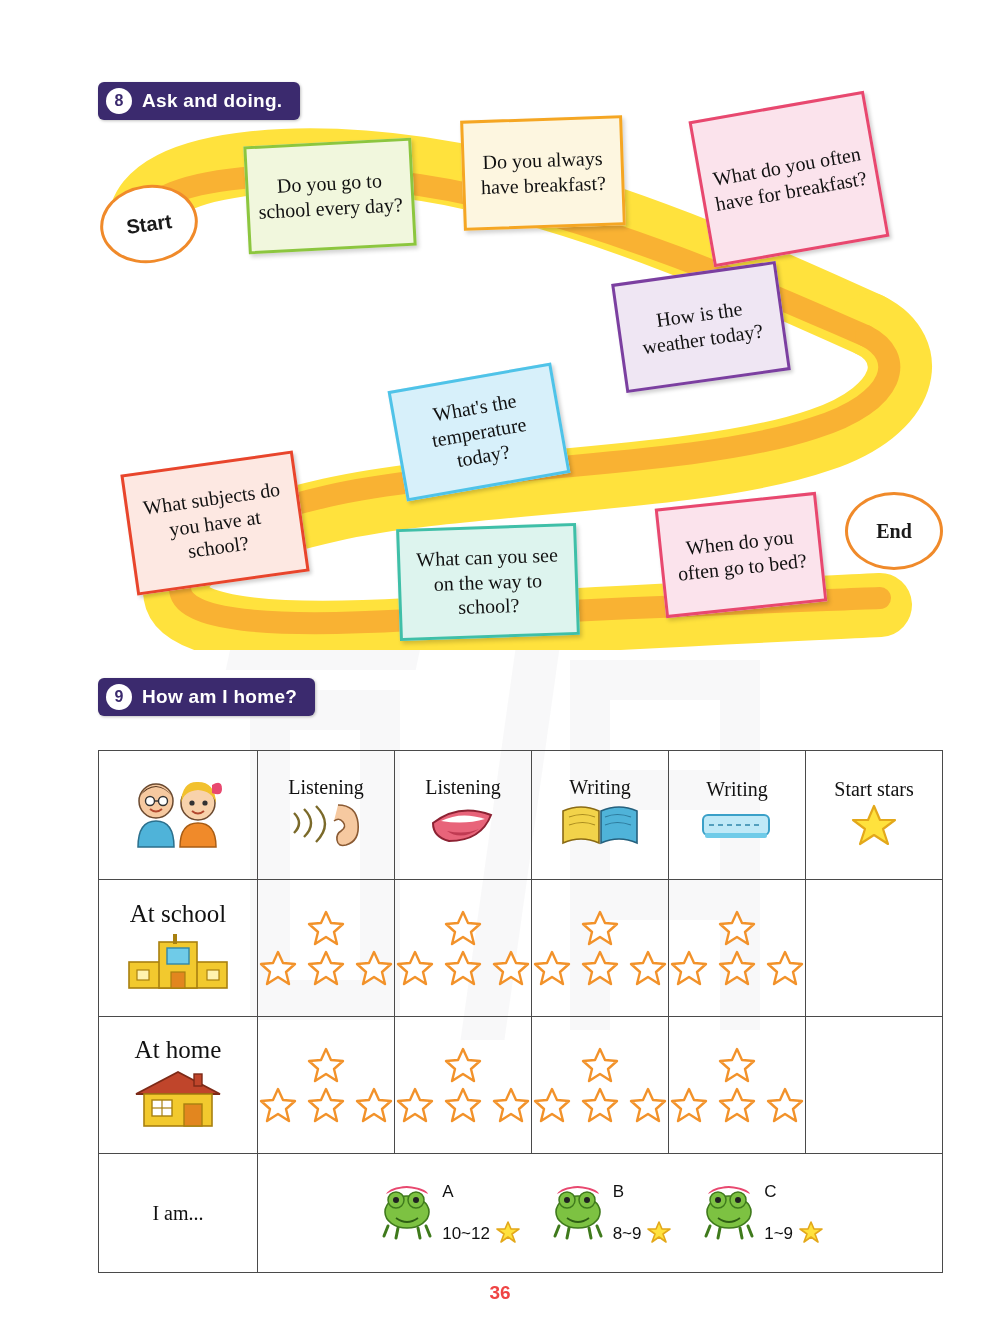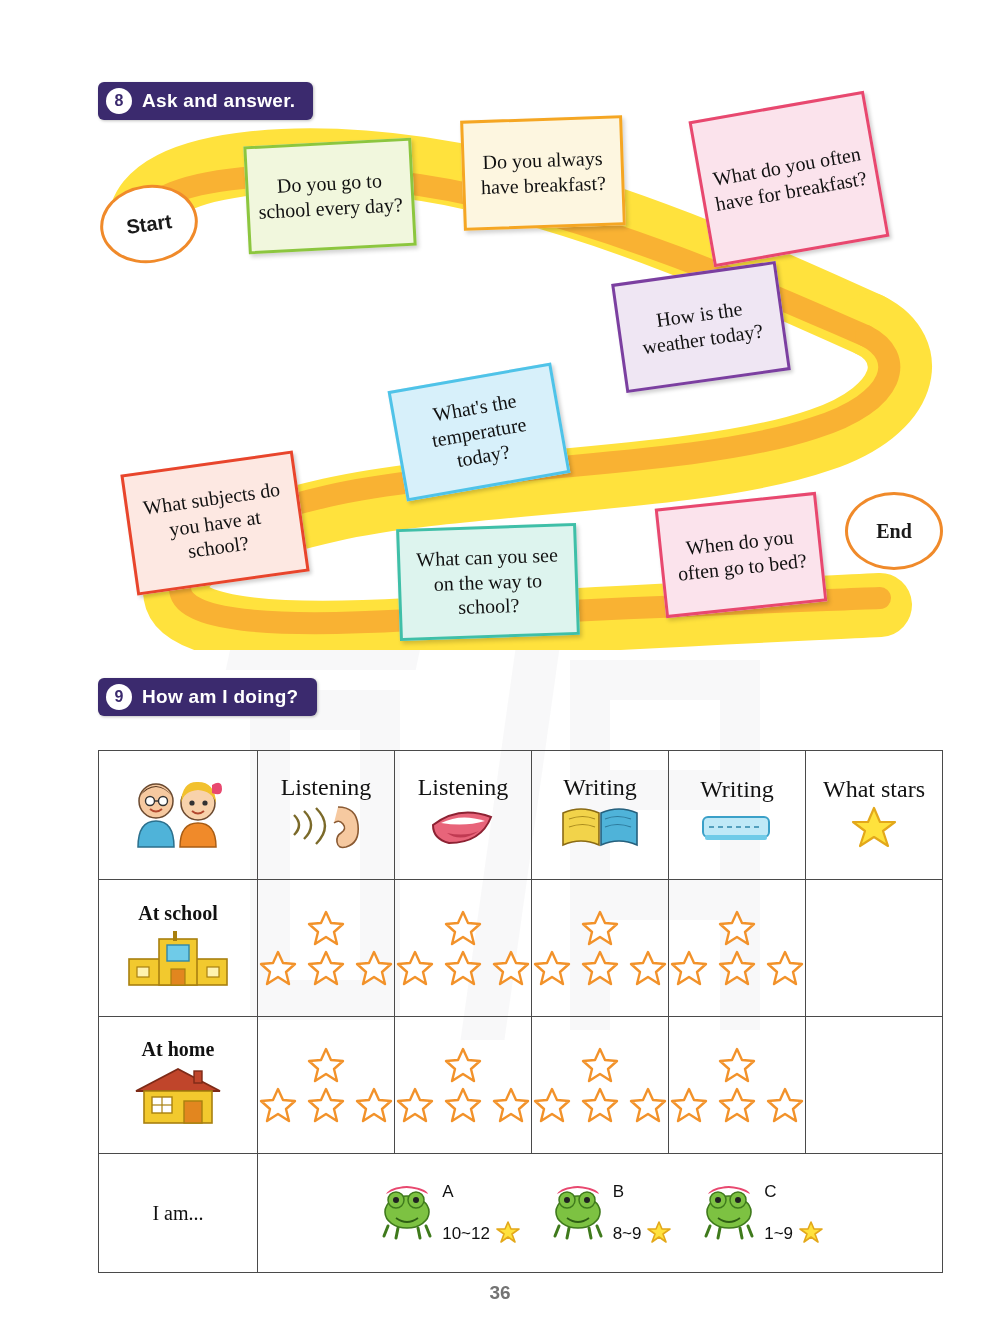--- a/index.html
+++ b/index.html
@@ -120,27 +120,26 @@
   .tbl td {
     border: 1.6px solid #4a4a4a;
     vertical-align: middle;
     text-align: center;
     font-family: "Liberation Serif", serif;
     font-size: 20px;
     color: #111;
     padding: 4px;
   }
   .tbl .col-first { width: 150px; }
-  .tbl .hdr-label { font-size: 24px; display:block; margin-bottom: 2px; }
+  .tbl .hdr-label { font-size: 20px; display:block; margin-bottom: 2px; }
 
   .rowlabel {
-    font-size: 20px;
+    font-size: 25px;
     display: block;
     margin-bottom: 4px;
-    font-weight: bold;
   }
 
   
   .stars {
     display: flex;
     flex-direction: column;
     align-items: center;
     gap: 2px;
   }
   .stars-row {
@@ -152,21 +151,21 @@
   
   .pageno {
     position: absolute;
     left: 0;
     right: 0;
     top: 1282px;
     text-align: center;
     font-family: "Liberation Sans", sans-serif;
     font-weight: bold;
     font-size: 19px;
-    color: #737373;
+    color: #ef4444;
   }
 
   .grade-cell {
     display: flex;
     align-items: center;
     justify-content: center;
     gap: 26px;
   }
   .grade-item {
     display: flex;
@@ -192,21 +191,21 @@
   <div class="wm-shape" style="left:300px; top:20px; width:44px; height:420px; transform:skewX(-8deg);"></div>
   <div class="wm-shape" style="left:380px; top:60px; width:190px; height:40px;"></div>
   <div class="wm-shape" style="left:380px; top:170px; width:190px; height:40px;"></div>
   <div class="wm-shape" style="left:380px; top:280px; width:190px; height:40px;"></div>
   <div class="wm-shape" style="left:380px; top:60px; width:40px; height:370px;"></div>
   <div class="wm-shape" style="left:530px; top:60px; width:40px; height:370px;"></div>
 </div>
 
 <div class="sec-header" style="left:98px; top:82px;">
   <span class="num">8</span>
-  <span class="title">Ask and answer.</span>
+  <span class="title">Ask and doing.</span>
 </div>
 
 <div class="path-wrap">
   <svg width="860" height="540" viewBox="0 0 860 540">
 
     <path d="M 60 115 C 60 45, 250 35, 400 70 C 560 108, 700 175, 790 215" stroke="#ffe23d" stroke-width="64" fill="none" stroke-linecap="round"></path>
     <path d="M 790 215 C 840 240, 830 300, 740 330 C 620 372, 380 370, 250 400 C 150 423, 95 445, 95 480" stroke="#ffe23d" stroke-width="64" fill="none" stroke-linecap="round"></path>
     <path d="M 95 480 C 95 520, 190 528, 330 520 C 520 508, 700 500, 800 495" stroke="#ffe23d" stroke-width="64" fill="none" stroke-linecap="round"></path>
 
     <path d="M 62 115 C 62 60, 250 52, 398 86 C 556 122, 698 188, 786 226" stroke="#f9b233" stroke-width="22" fill="none" stroke-linecap="round"></path>
@@ -249,21 +248,21 @@
 <div class="qcard" style="left:398px; top:526px; width:180px; height:112px; transform:rotate(-2deg); border-color:#3fbfa8; background:#ddf4ee;">
   <span>What can you see on the way to school?</span>
 </div>
 
 <div class="qcard" style="left:660px; top:500px; width:162px; height:110px; transform:rotate(-6deg); border-color:#e8486f; background:#fbe3ec;">
   <span>When do you often go to bed?</span>
 </div>
 
 <div class="sec-header" style="left:98px; top:678px;">
   <span class="num">9</span>
-  <span class="title">How am I doing?</span>
+  <span class="title">How am I home?</span>
 </div>
 
 <table class="tbl">
   <tbody>
       <tr>
     <td class="col-first" style="height:120px;">
       <svg width="104" height="72" viewBox="0 0 104 72">
         <circle cx="30" cy="24" r="17" fill="#f6c9a0" stroke="#6b4a30" stroke-width="1.5"></circle>
         <path d="M13 20 Q30 0 47 20 Q40 10 30 9 Q20 9 13 20Z" fill="#5a3a22"></path>
         <circle cx="24" cy="24" r="4.5" fill="#fff" stroke="#333" stroke-width="1.4"></circle>
@@ -310,21 +309,21 @@
     </td>
     <td>
       <span class="hdr-label">Writing</span>
       <svg width="84" height="44" viewBox="0 0 84 44">
         <rect x="8" y="12" width="66" height="20" rx="5" fill="#bfe9f7" stroke="#3aa0c8" stroke-width="2"></rect>
         <line x1="14" y1="22" x2="68" y2="22" stroke="#2f86aa" stroke-width="1.4" stroke-dasharray="5 4"></line>
         <rect x="10" y="30" width="62" height="5" rx="2" fill="#6fcbe8"></rect>
       </svg>
     </td>
     <td>
-      <span class="hdr-label">What stars</span>
+      <span class="hdr-label">Start stars</span>
       <svg width="46" height="44" viewBox="0 0 46 44">
         <polygon points="23,3 29,17 44,17 32,26 37,41 23,32 9,41 14,26 2,17 17,17" fill="#ffe23d" stroke="#e3a81a" stroke-width="2.2" stroke-linejoin="round"></polygon>
       </svg>
     </td>
   </tr>
 
   <tr>
     <td class="col-first" style="height:128px;">
       <span class="rowlabel">At school</span>
       <svg width="110" height="60" viewBox="0 0 110 60">

